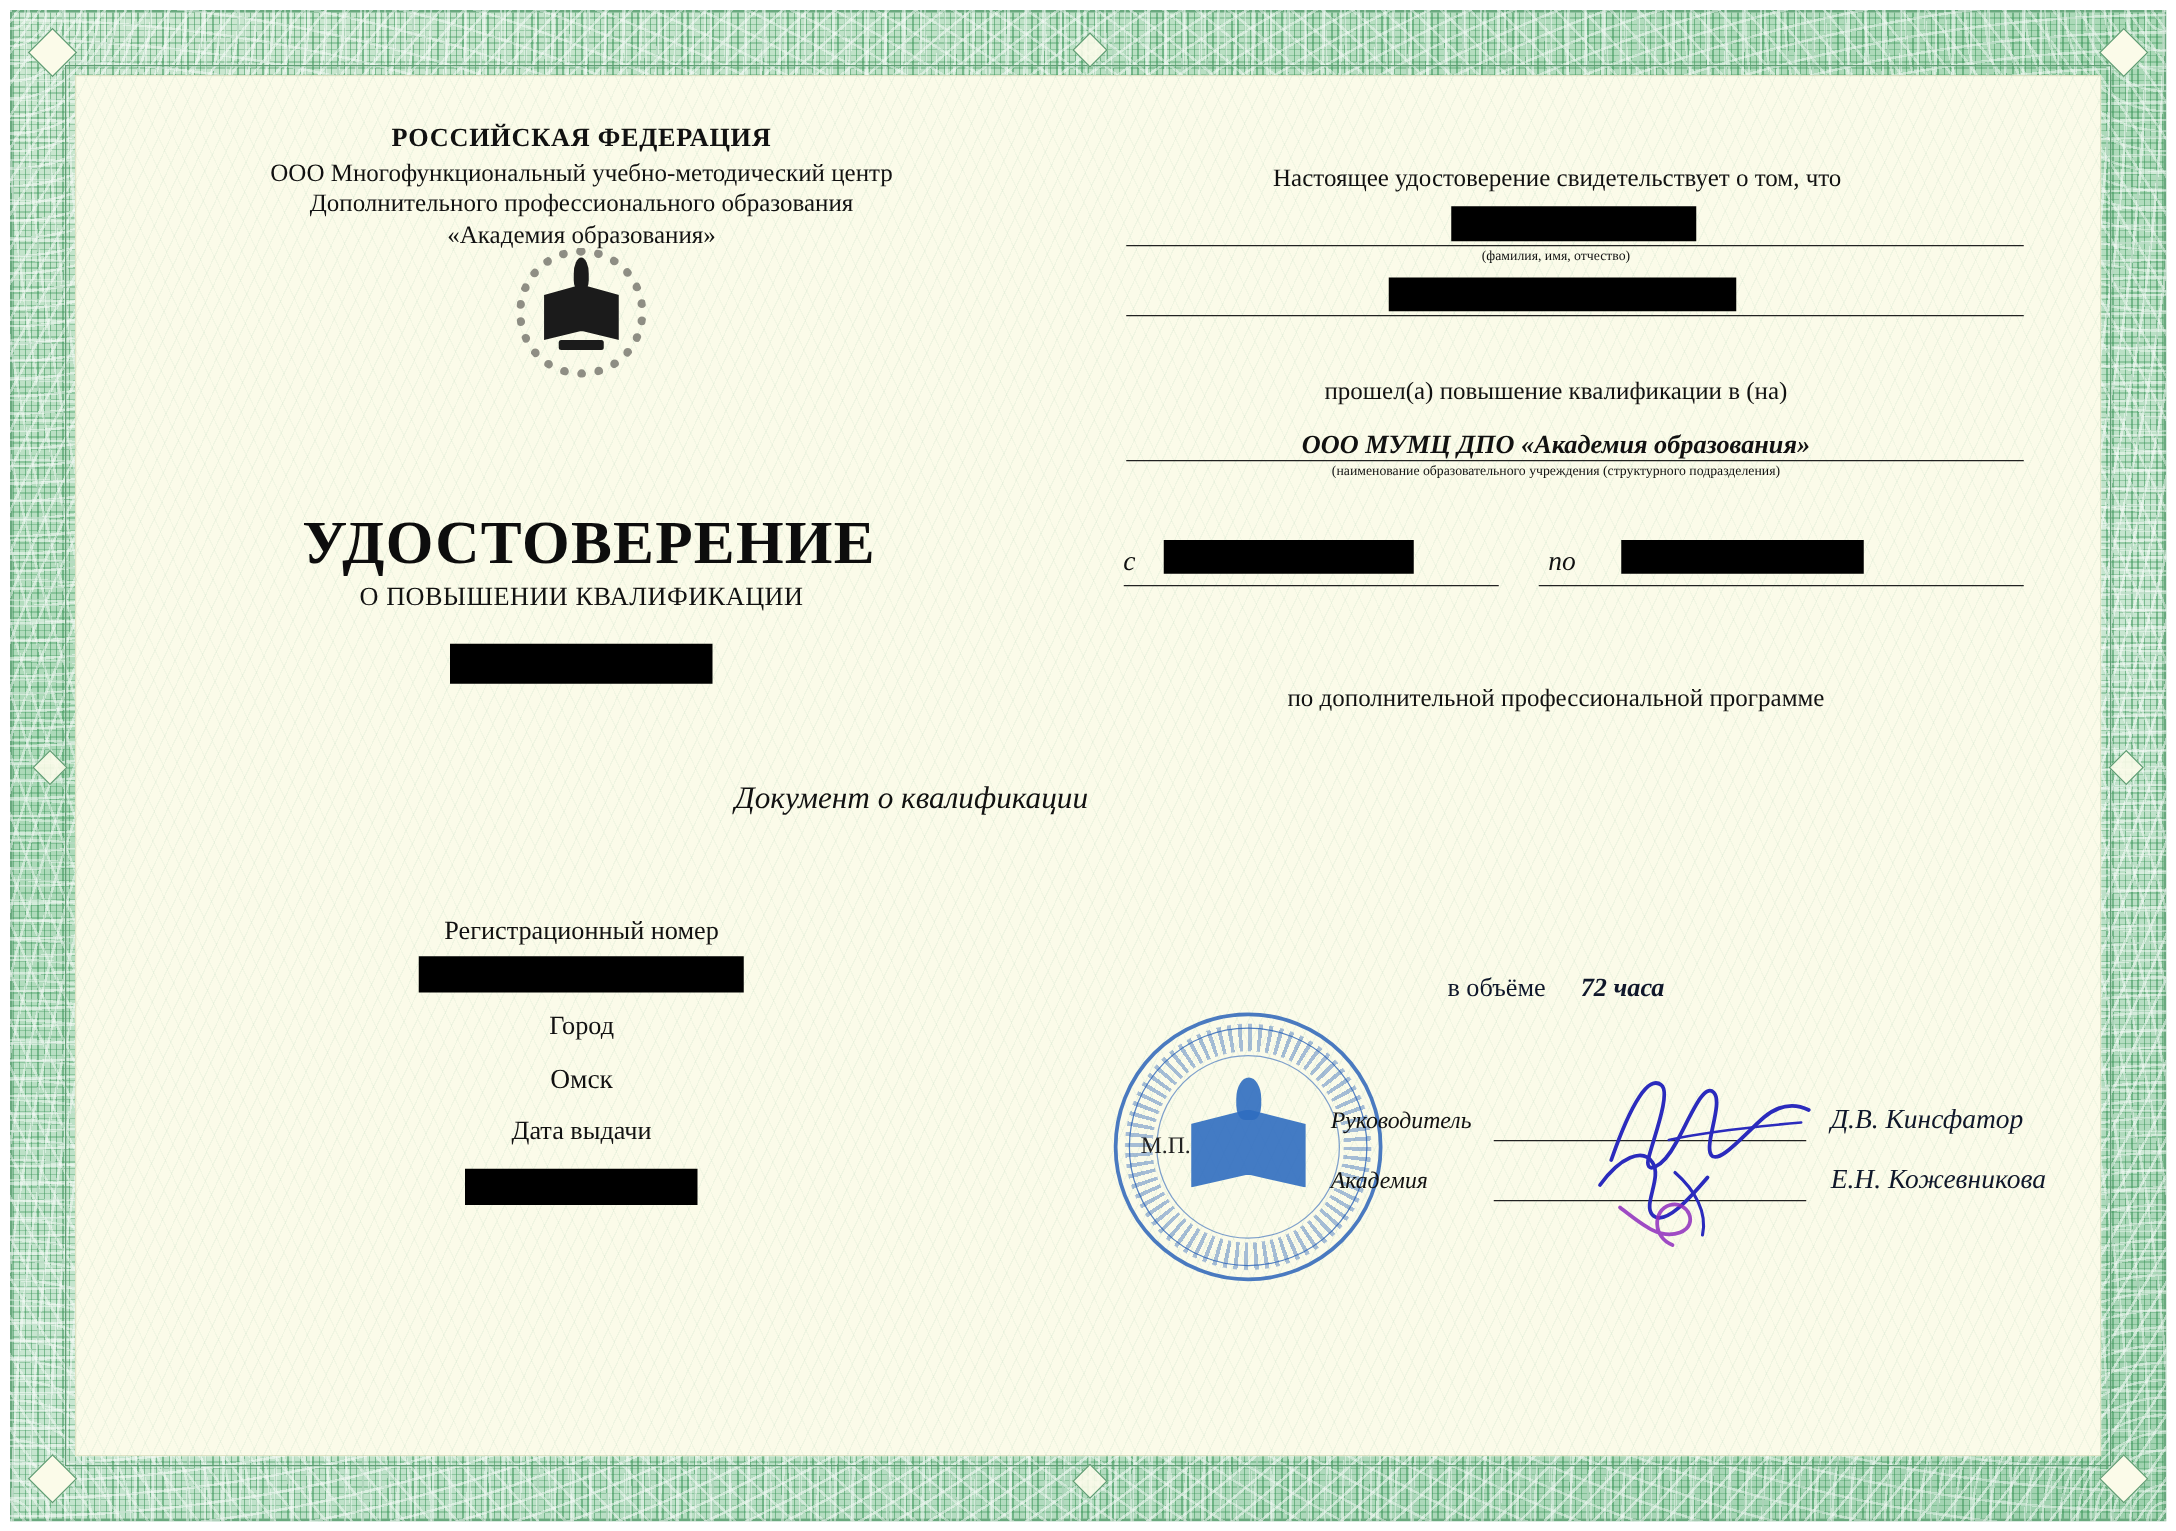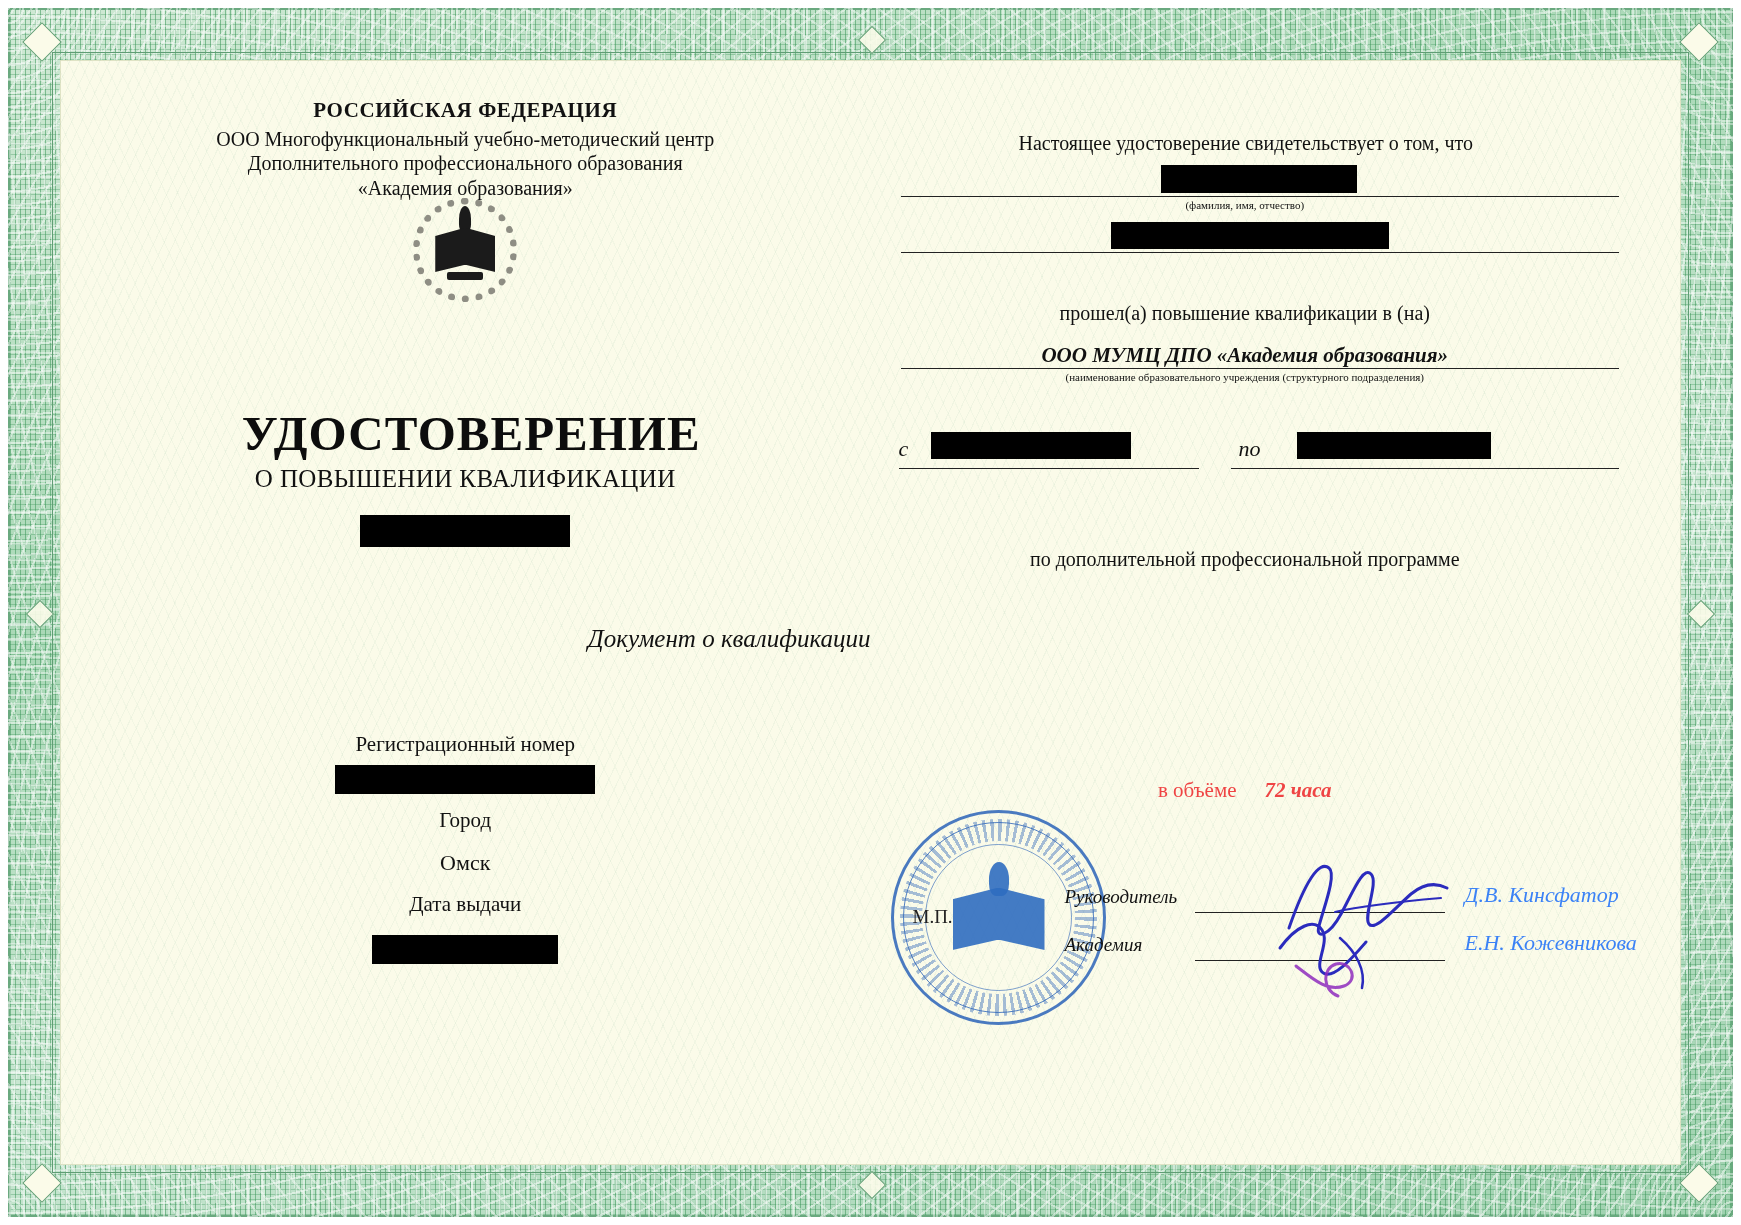--- a/index.html
+++ b/index.html
@@ -181,21 +181,21 @@
     font-weight: bold;
     letter-spacing: 1px;
     color: #0d0d0d;
     margin-left: 12px;
   }
   .title-sub {
     position: absolute;
     left: 0; right: 0;
     top: 405px;
     text-align: center;
-    font-size: 25px;
+    font-size: 21px;
     letter-spacing: 0.4px;
     color: #111;
   }
 
   .redaction {
     background: #000;
     display: inline-block;
   }
 
   .redact-title {
@@ -422,21 +422,21 @@
     display: inline;
   }
 
   .volume-row {
     position: absolute;
     left: 0;
     right: 62px;
     top: 718px;
     text-align: center;
     font-size: 21px;
-    color: #ef4444;
+    color: #0f172a;
   }
   .volume-row .vol-value {
     font-style: italic;
     font-weight: bold;
     margin-left: 28px;
   }
 
   
   .stamp {
     position: absolute;
@@ -525,21 +525,21 @@
     width: 250px;
     top: 34px;
     border-bottom: 1px solid #222;
   }
   .sig-name {
     position: absolute;
     left: 400px;
     top: 4px;
     font-size: 22px;
     font-style: italic;
-    color: #3b82f6;
+    color: #0f172a;
     white-space: nowrap;
   }
   .scribble {
     position: absolute;
     left: 210px;
     top: -26px;
     width: 190px;
     height: 96px;
     pointer-events: none;
   }

